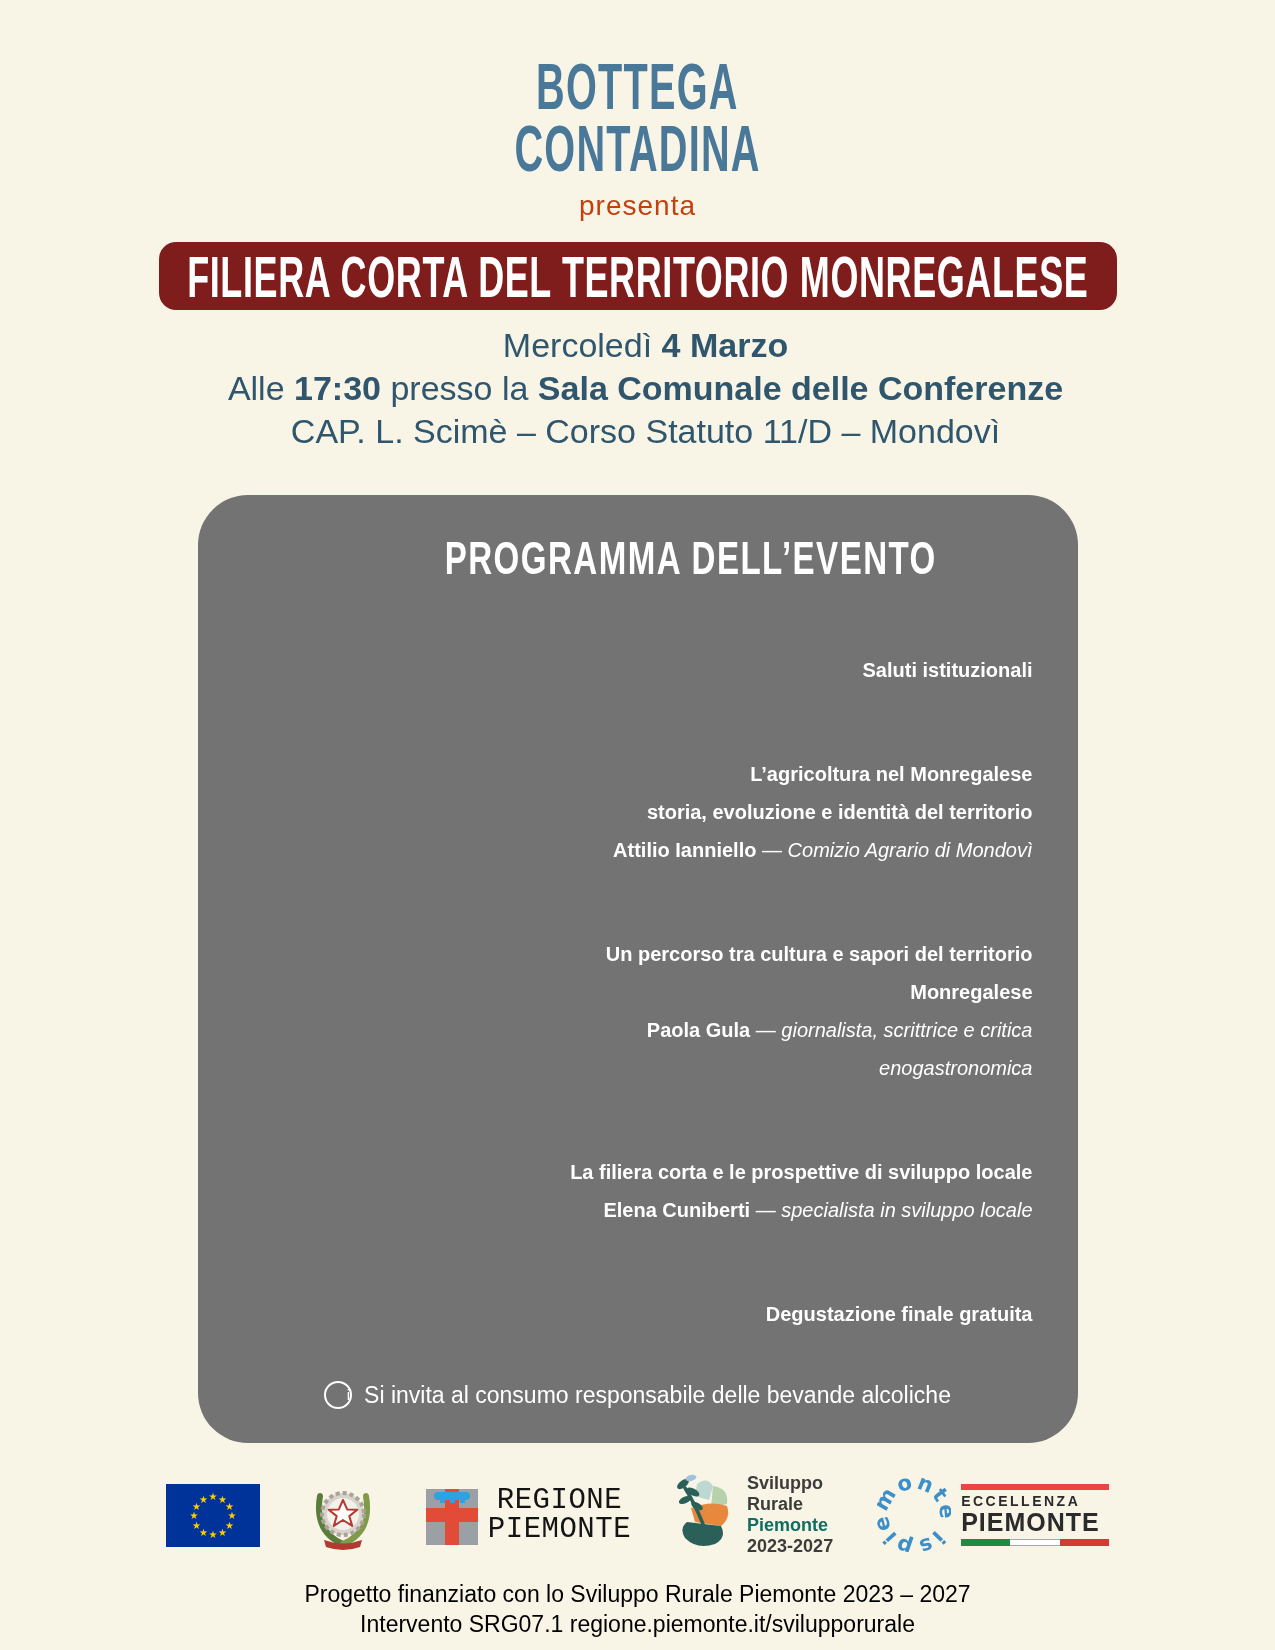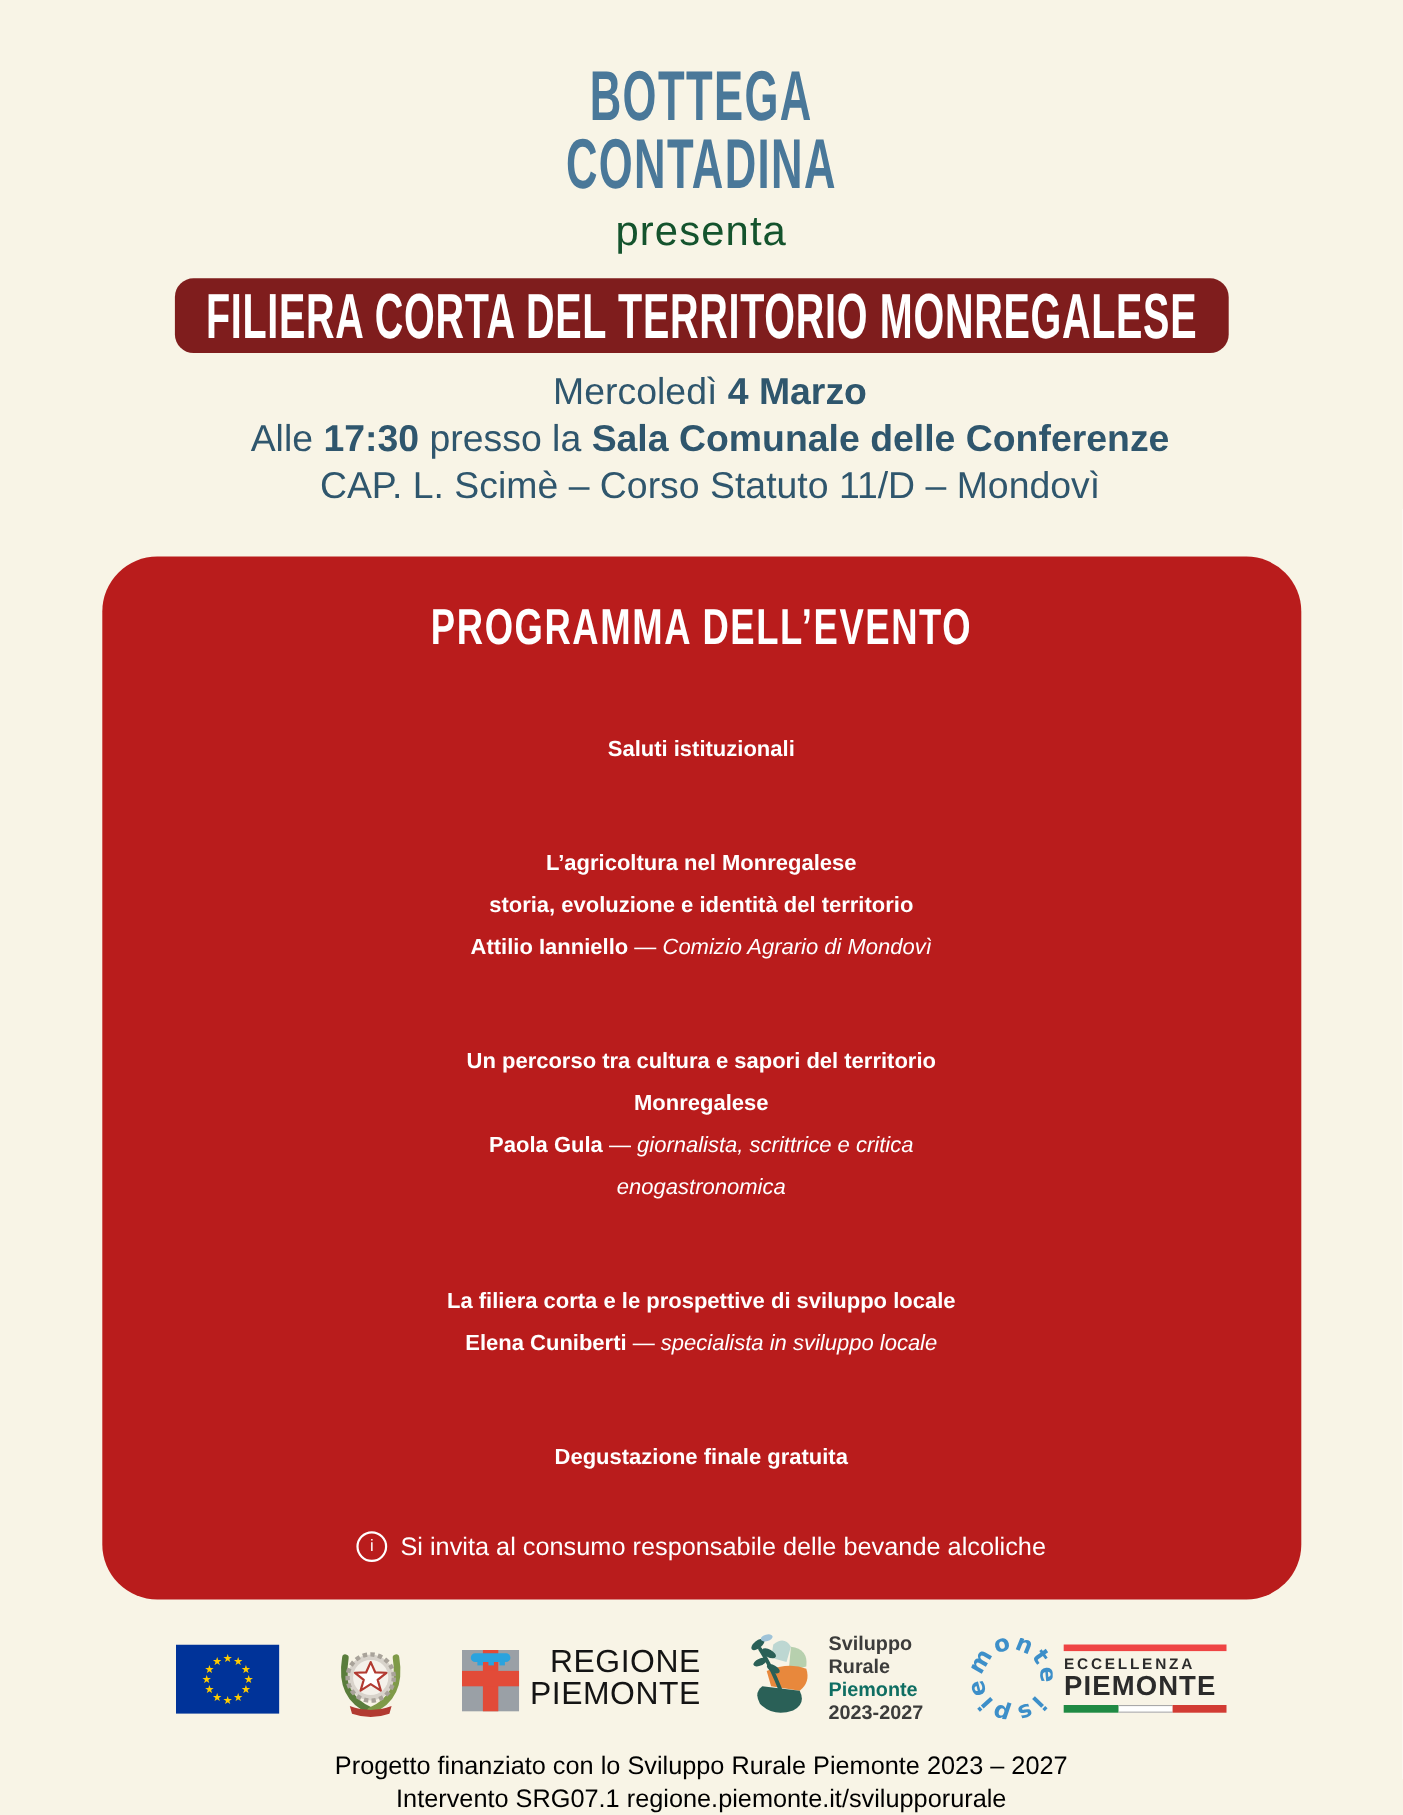--- a/index.html
+++ b/index.html
@@ -6,51 +6,51 @@
   .page{
     width:1275px;height:1650px;background:#f8f4e6;position:relative;overflow:hidden;
     font-family:"Liberation Sans",sans-serif;text-align:center;margin:0 auto;
   }
   .condensed{display:inline-block;transform-origin:50% 50%;white-space:nowrap;}
 
   
   .logo-block{padding-top:56px;}
   .logo-line{display:block;line-height:62px;font-weight:bold;color:#4a7899;font-size:64px;letter-spacing:2px;}
   .logo-line .condensed{transform:scaleX(0.62);}
-  .presenta{display:block;margin-top:10px;font-size:38px;color:#14532d;letter-spacing:1px;}
+  .presenta{display:block;margin-top:10px;font-size:28px;color:#c2410c;letter-spacing:1px;}
 
   
   .banner{margin:20px auto 0;width:958px;height:68px;background:#7f1d1d;border-radius:17px;
     display:flex;align-items:center;justify-content:center;}
   .banner-text{color:#ffffff;font-weight:bold;font-size:58px;letter-spacing:1px;}
   .banner-text.condensed{transform:scaleX(0.62);}
 
   
   .event-info{margin-top:14px;font-size:34px;line-height:43px;color:#2f566d;padding-left:16px;}
   .event-info b{font-weight:bold;}
 
   
-  .program-box{margin:42px auto 0;width:1090px;box-sizing:border-box;background:#b91c1c;
-    border-radius:50px;padding:36px 45px 34px;color:#ffffff;}
+  .program-box{margin:42px auto 0;width:880px;box-sizing:border-box;background:#737373;
+    border-radius:50px;padding:36px 45px 34px;color:#ffffff;text-align:right;}
   .program-title{font-size:46px;font-weight:bold;letter-spacing:2px;}
   .program-title.condensed{transform:scaleX(0.72);}
   .prog-item{margin-top:66px;font-size:20px;line-height:38px;font-weight:bold;}
   .prog-item .p-line{display:block;}
   .prog-item .sep{font-weight:normal;}
   .prog-item .role{font-weight:normal;font-style:italic;}
   .disclaimer{margin-top:48px;display:flex;align-items:center;justify-content:center;gap:12px;
     font-size:23px;font-weight:normal;color:#ffffff;}
   .info-icon{flex:0 0 auto;width:24px;height:24px;border:2px solid #ffffff;border-radius:50%;
     font-size:15px;line-height:24px;font-style:normal;display:inline-block;}
 
   
   .footer-logos{margin-top:30px;display:flex;align-items:center;justify-content:center;gap:44px;}
   .logo-item{display:flex;align-items:center;gap:10px;}
-  .regione-text{font-family:Liberation Sans, sans-serif;font-size:29px;line-height:29px;color:#141414;
-    text-align:right;letter-spacing:0.5px;}
+  .regione-text{font-family:Liberation Mono, monospace;font-size:29px;line-height:29px;color:#141414;
+    text-align:center;letter-spacing:0.5px;}
   .sviluppo-text{font-size:18px;line-height:21px;font-weight:bold;color:#3c3c3b;text-align:left;}
   .sviluppo-text .teal{color:#0f6e62;}
   .ecc-right{text-align:left;border-top:6px solid #ef4444;padding-top:3px;}
   .ecc-line1{font-size:14px;font-weight:bold;letter-spacing:2.5px;color:#2b2b2b;line-height:16px;}
   .ecc-line2{font-size:25px;font-weight:bold;letter-spacing:1px;color:#2b2b2b;line-height:26px;}
   .ecc-flag{margin-top:4px;display:flex;height:7px;width:148px;}
   .ecc-flag .g{flex:1;background:#1f8a44;}
   .ecc-flag .w{flex:1;background:#ffffff;border-top:1px solid #a9a9a9;border-bottom:1px solid #a9a9a9;box-sizing:border-box;}
   .ecc-flag .r{flex:1;background:#d23b33;}
 

